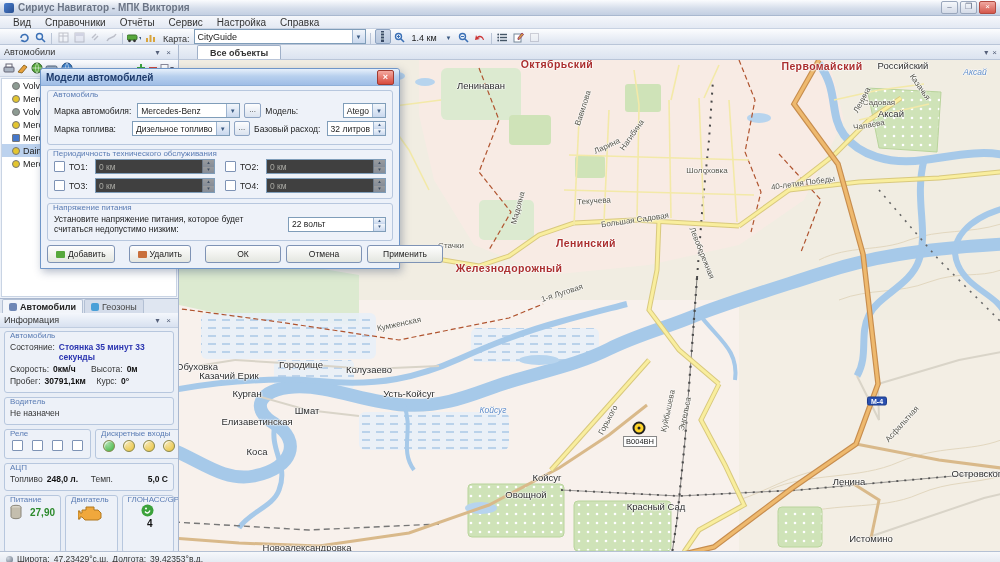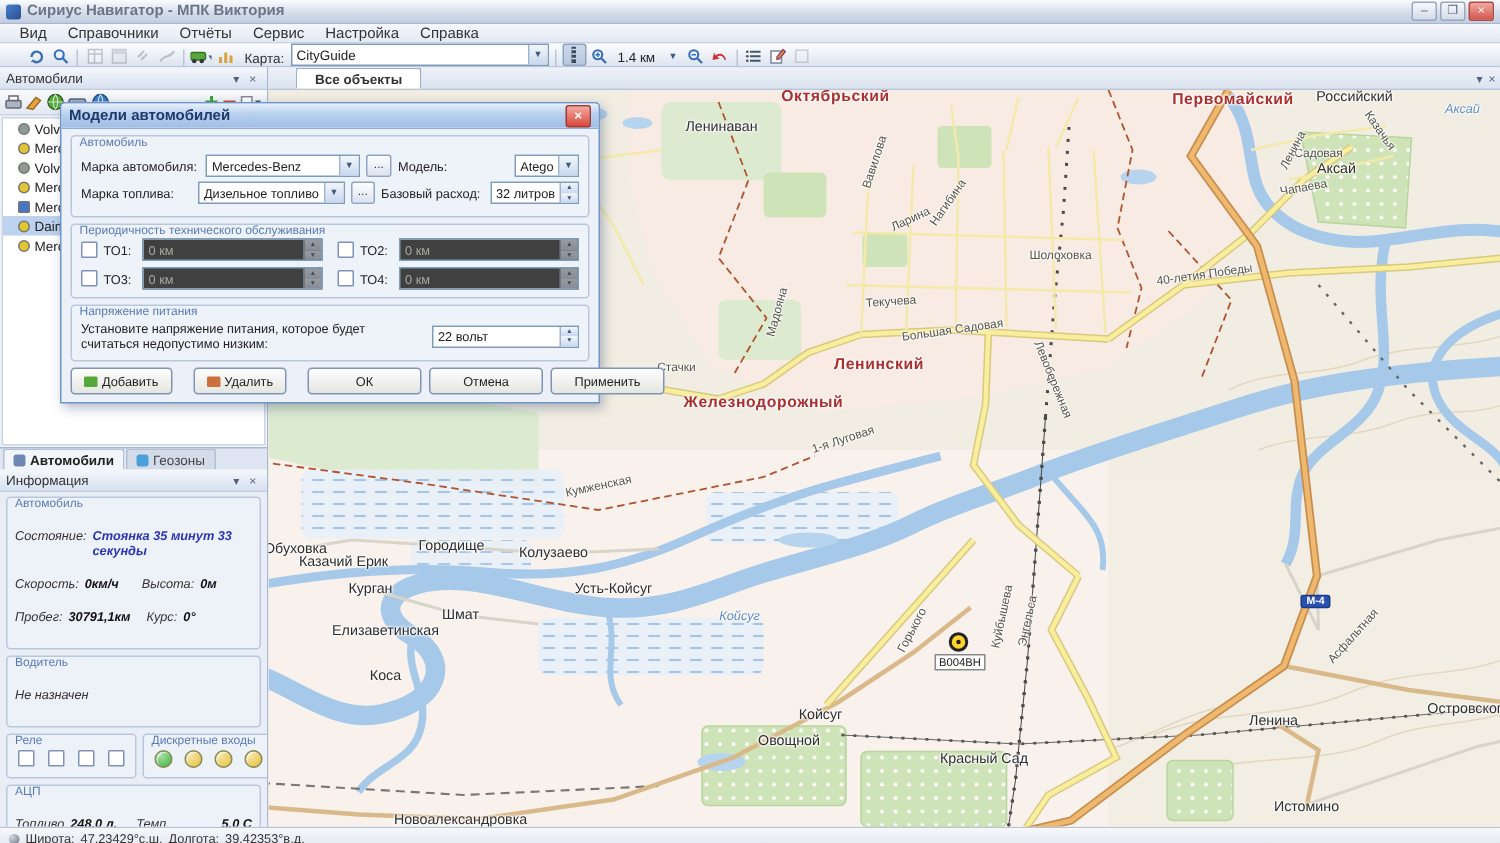--- a/index.html
+++ b/index.html
@@ -48,21 +48,21 @@
   .ticon.sq{border-radius:1px;}
   
   .sb-tabs{height:14px;display:flex;align-items:flex-end;background:#dfe6f1;border-top:1px solid #aab8cf;padding-left:2px;gap:1px;}
   .sb-tab{height:13px;display:flex;align-items:center;gap:3px;padding:0 6px;font-size:9px;color:#444;
     border:1px solid #b3c0d4;border-bottom:none;background:#d4dcea;border-radius:2px 2px 0 0;}
   .sb-tab.active{background:#f2f5fa;font-weight:bold;color:#222;}
   .tabglyph{width:8px;height:8px;border-radius:2px;}
   .infobody{flex:1;background:#e9eef6;padding:3px 4px;overflow:hidden;}
   .grp{border:1px solid #b7c7de;border-radius:3px;background:#edf1f8;margin-bottom:4px;position:relative;padding:8px 5px 4px 5px;}
   .grp-title{position:absolute;top:-1px;left:5px;font-size:8px;color:#5a7cb4;background:transparent;}
-  .inforow{display:flex;font-size:8.5px;margin:12px 0;align-items:baseline;font-style:italic;}
+  .inforow{display:flex;font-size:8.5px;margin:2px 0;align-items:baseline;}
   .il{color:#333;}
   .iv{font-weight:bold;color:#111;margin-left:4px;}
   .iv.blue{color:#2b35b0;}
   .iv.green{color:#2c8a2c;}
   .halfrow{display:flex;gap:4px;}
   .halfrow .grp{flex:1;margin-bottom:4px;}
   .leds{display:flex;gap:8px;padding:2px 2px;}
   .led{width:10px;height:10px;border-radius:50%;border:1px solid #8a8a55;box-shadow:inset 1px 1px 1px rgba(255,255,255,.7);}
   .relays{display:flex;gap:9px;padding:2px 2px;}
   .cb{width:9px;height:9px;background:#fff;border:1px solid #7e93b5;border-radius:1px;}

